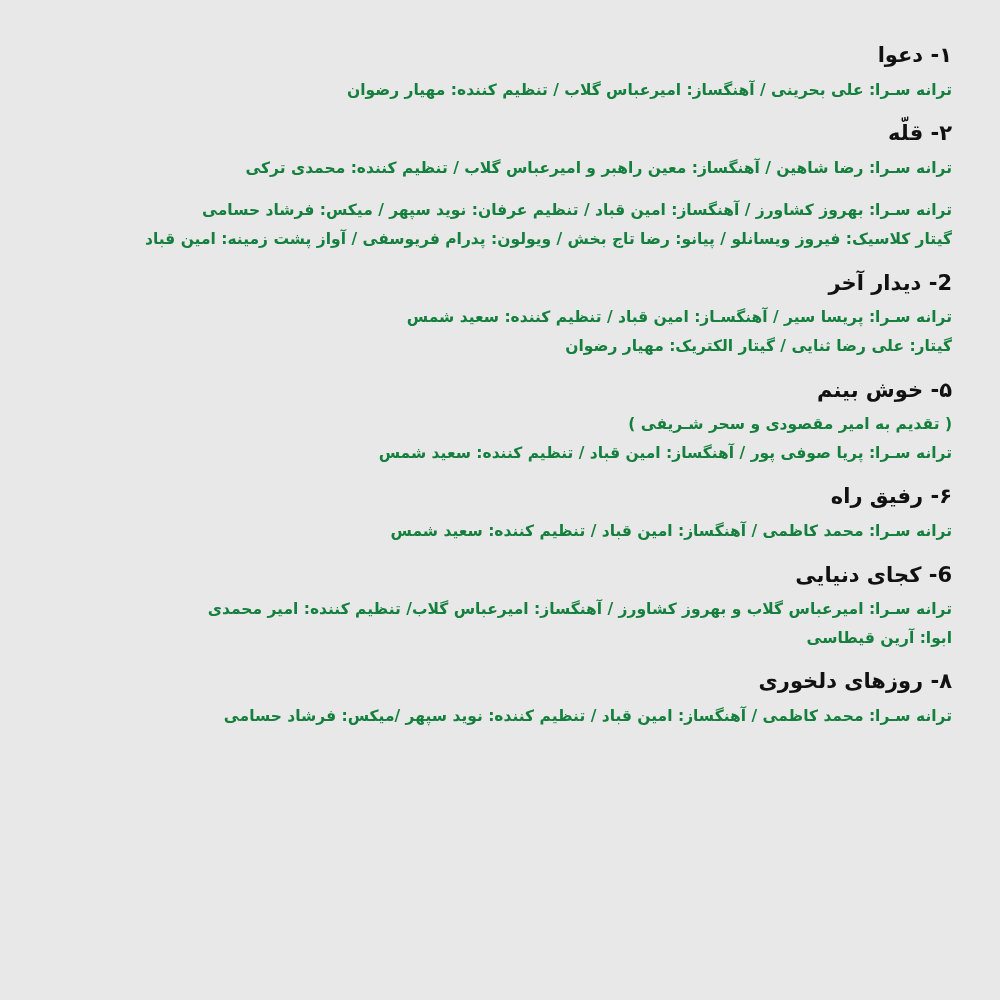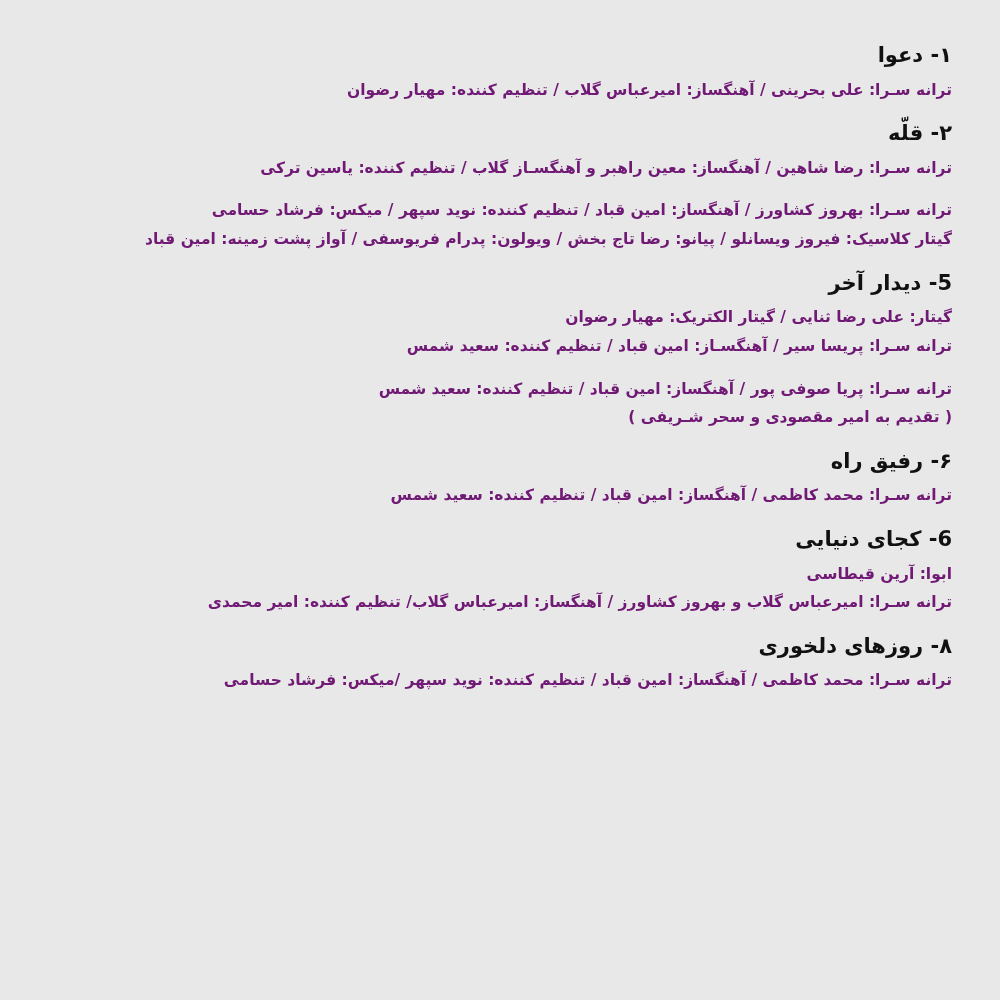--- a/index.html
+++ b/index.html
@@ -29,67 +29,68 @@
     font-size: 21px;
     font-weight: bold;
     line-height: 1.5;
     margin-bottom: 4px;
     letter-spacing: 0px;
   }
   .credit-line {
     font-size: 15.5px;
     font-weight: bold;
     line-height: 1.85;
-    color: #701a75;
+    color: #15803d;
     text-align: right;
   }
   .track:last-child {
     margin-bottom: 12px;
   }
 </style>
 </head>
 <body>
 
 <div id="album-credits">
 
   <div class="track">
     <div class="track-title">۱- دعوا</div>
     <div class="credit-line">ترانه سـرا: علی بحرینی / آهنگساز: امیرعباس گلاب / تنظیم کننده: مهیار رضوان</div>
   </div>
 
   <div class="track">
     <div class="track-title">۲- قلّه</div>
-    <div class="credit-line">ترانه سـرا: رضا شاهین / آهنگساز: معین راهبر و آهنگسـاز گلاب / تنظیم کننده: یاسین ترکی</div>
+    <div class="credit-line">ترانه سـرا: رضا شاهین / آهنگساز: معین راهبر و امیرعباس گلاب / تنظیم کننده: محمدی ترکی</div>
   </div>
 
   <div class="track">
-    <div class="credit-line">ترانه سـرا: بهروز کشاورز / آهنگساز: امین قباد / تنظیم کننده: نوید سپهر / میکس: فرشاد حسامی</div>
+    <div class="credit-line">ترانه سـرا: بهروز کشاورز / آهنگساز: امین قباد / تنظیم عرفان: نوید سپهر / میکس: فرشاد حسامی</div>
     <div class="credit-line">گیتار کلاسیک: فیروز ویسانلو / پیانو: رضا تاج بخش / ویولون: پدرام فریوسفی / آواز پشت زمینه: امین قباد</div>
   </div>
 
   <div class="track">
-    <div class="track-title">5- دیدار آخر</div>
+    <div class="track-title">2- دیدار آخر</div>
+    <div class="credit-line">ترانه سـرا: پریسا سیر / آهنگسـاز: امین قباد / تنظیم کننده: سعید شمس</div>
     <div class="credit-line">گیتار: علی رضا ثنایی / گیتار الکتریک: مهیار رضوان</div>
-    <div class="credit-line">ترانه سـرا: پریسا سیر / آهنگسـاز: امین قباد / تنظیم کننده: سعید شمس</div>
   </div>
 
   <div class="track">
+    <div class="track-title">۵- خوش بینم</div>
+    <div class="credit-line">( تقدیم به امیر مقصودی و سحر شـریفی )</div>
     <div class="credit-line">ترانه سـرا: پریا صوفی پور / آهنگساز: امین قباد / تنظیم کننده: سعید شمس</div>
-    <div class="credit-line">( تقدیم به امیر مقصودی و سحر شـریفی )</div>
   </div>
 
   <div class="track">
     <div class="track-title">۶- رفیق راه</div>
     <div class="credit-line">ترانه سـرا: محمد کاظمی / آهنگساز: امین قباد / تنظیم کننده: سعید شمس</div>
   </div>
 
   <div class="track">
     <div class="track-title">6- کجای دنیایی</div>
+    <div class="credit-line">ترانه سـرا: امیرعباس گلاب و بهروز کشاورز / آهنگساز: امیرعباس گلاب/ تنظیم کننده: امیر محمدی</div>
     <div class="credit-line">ابوا: آرین قیطاسی</div>
-    <div class="credit-line">ترانه سـرا: امیرعباس گلاب و بهروز کشاورز / آهنگساز: امیرعباس گلاب/ تنظیم کننده: امیر محمدی</div>
   </div>
 
   <div class="track">
     <div class="track-title">۸- روزهای دلخوری</div>
     <div class="credit-line">ترانه سـرا: محمد کاظمی  / آهنگساز: امین قباد / تنظیم کننده: نوید سپهر /میکس: فرشاد حسامی</div>
   </div>
 
 </div>
 
 </body></html>

